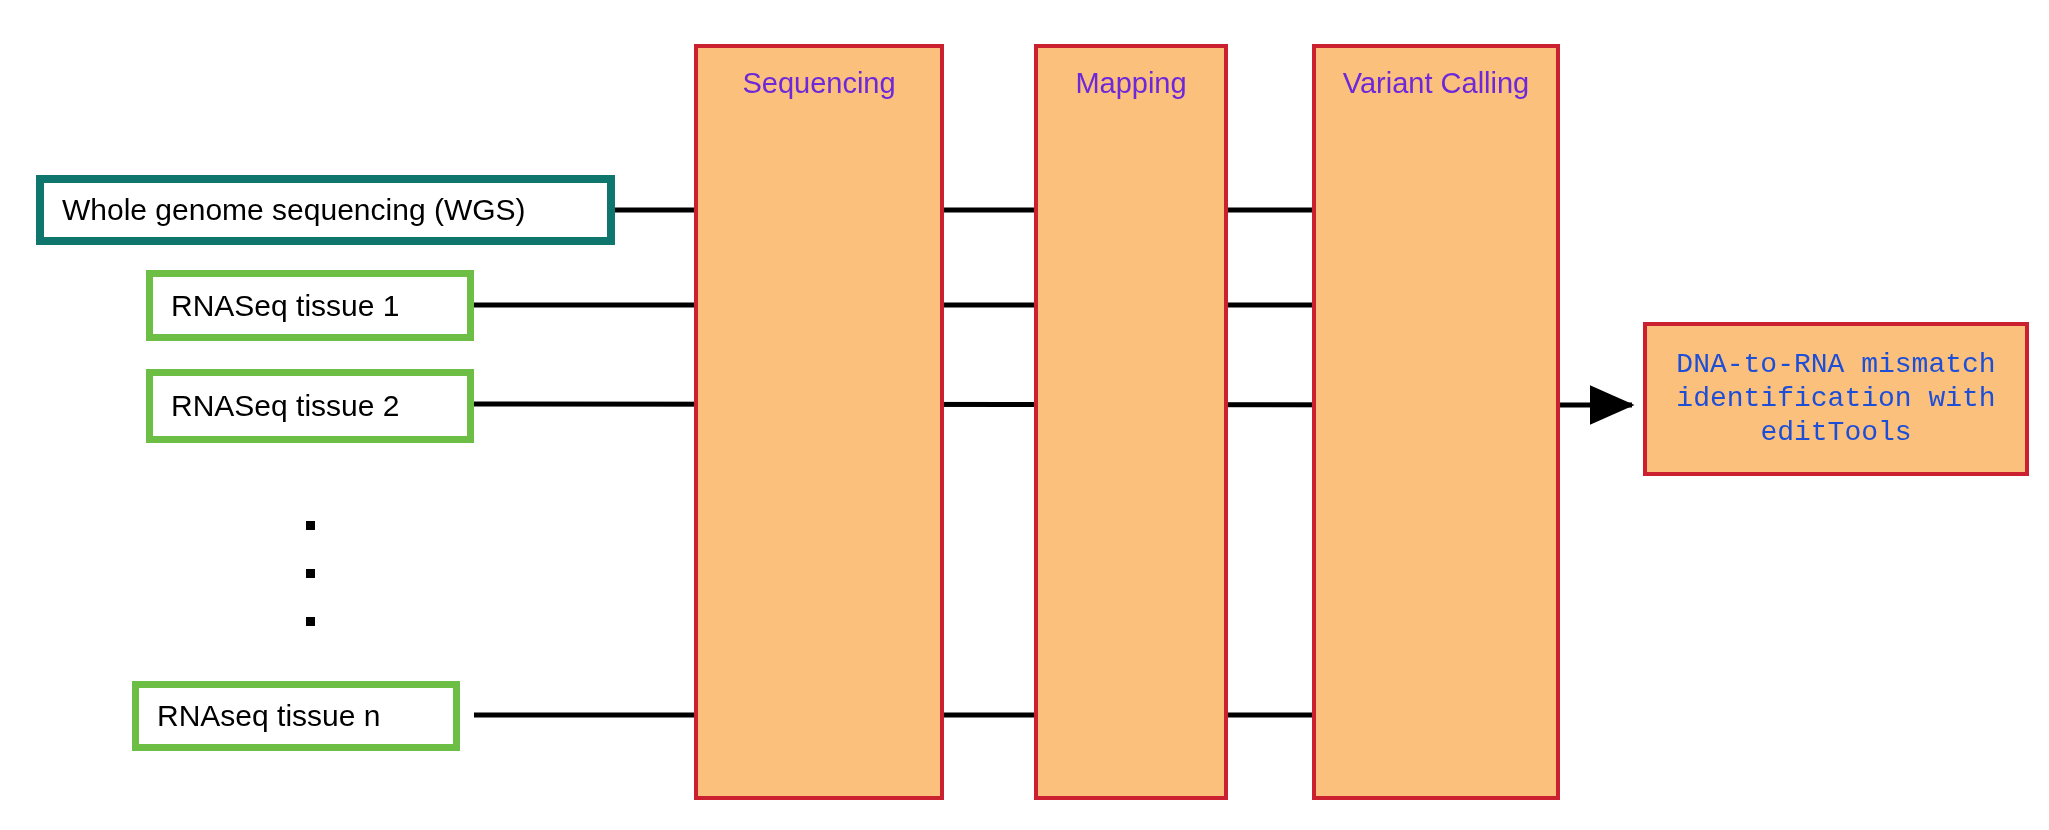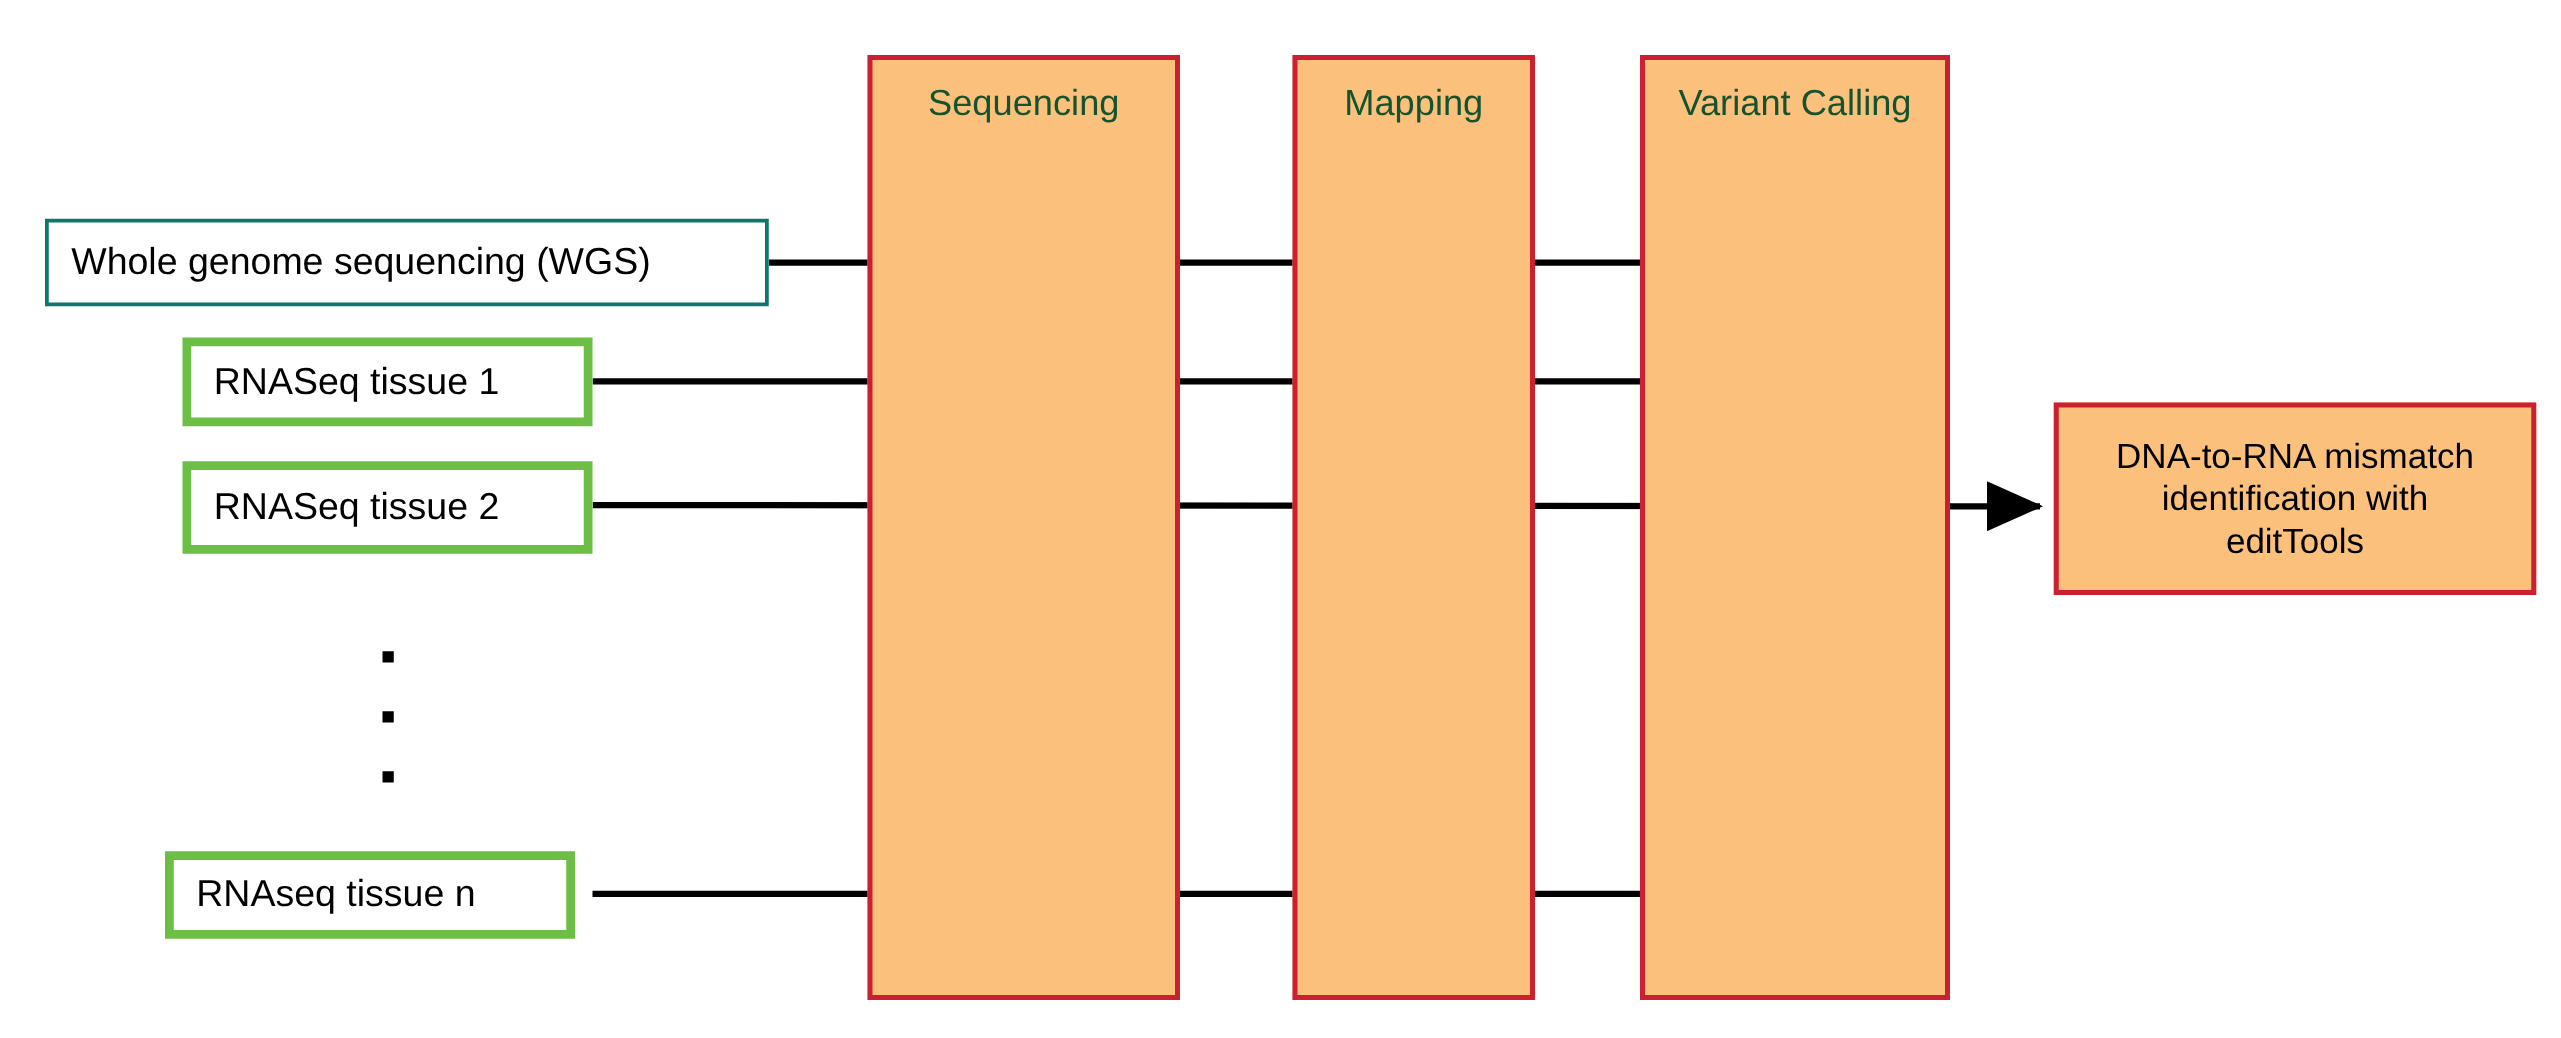--- a/index.html
+++ b/index.html
@@ -20,55 +20,56 @@
   .stage-col {
     position: absolute;
     background: #FBC07C;
     border: 4px solid #CB2030;
     box-sizing: border-box;
     text-align: center;
   }
   .stage-col .stage-label {
     display: block;
     font-size: 29px;
-    color: #14532d;
+    color: #6d28d9;
     line-height: 1.1;
     margin-top: 20px;
     white-space: nowrap;
   }
   .input-box {
     position: absolute;
     background: #ffffff;
     box-sizing: border-box;
     display: flex;
     align-items: center;
     padding-left: 18px;
   }
-  .input-box.blue  { border: 3px solid #0f766e; }
+  .input-box.blue  { border: 8px solid #0f766e; }
   .input-box.green { border: 7px solid #6CBE45; }
   .input-box .box-label {
     font-size: 30px;
     color: #000000;
     white-space: nowrap;
   }
   .output-box {
     position: absolute;
     background: #FBC07C;
     border: 4px solid #CB2030;
     box-sizing: border-box;
     display: flex;
     align-items: center;
     justify-content: center;
     text-align: center;
   }
   .output-box .box-label {
     font-size: 28px;
-    color: #000000;
+    color: #1d4ed8;
     line-height: 1.22;
     padding: 0 10px;
+    font-family: Liberation Mono, monospace;
   }
   .dot {
     position: absolute;
     width: 9px;
     height: 9px;
     background: #000000;
   }
   #wires {
     position: absolute;
     left: 0;

